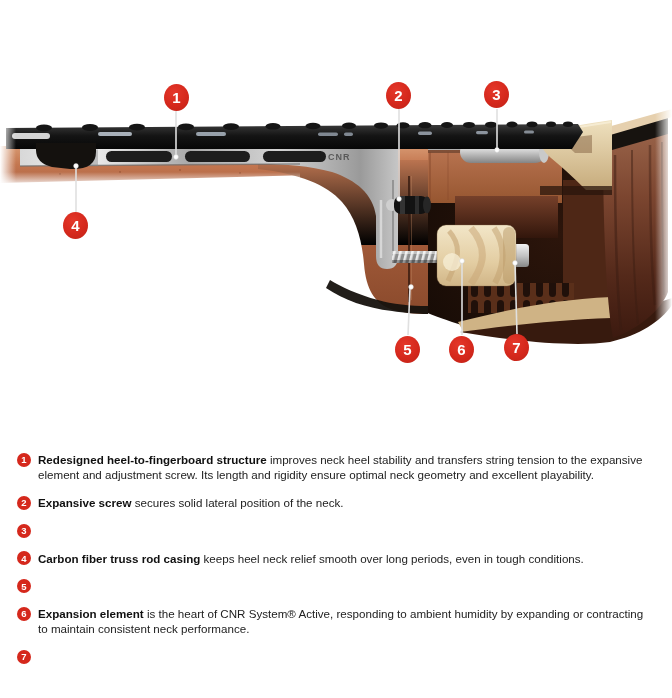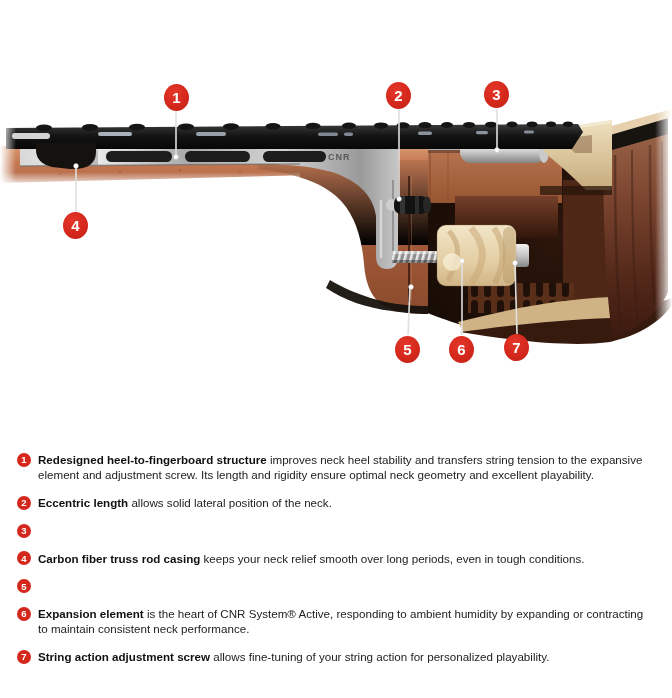--- a/index.html
+++ b/index.html
@@ -281,35 +281,34 @@
   <div class="callout" style="left:449px; top:336px;">6</div>
   <div class="callout" style="left:504px; top:334px;">7</div>
 
   <div class="legend">
     <div class="legend-item">
       <span class="bullet">1</span>
       <p><b>Redesigned heel-to-fingerboard structure</b><span> improves neck heel stability and transfers string tension to the expansive element and adjustment screw. Its length and rigidity ensure optimal neck geometry and excellent playability.</span></p>
     </div>
     <div class="legend-item">
       <span class="bullet">2</span>
-      <p><b>Eccentric length</b><span> allows solid lateral position of the neck.</span></p>
+      <p><b>Expansive screw</b><span> secures solid lateral position of the neck.</span></p>
     </div>
     <div class="legend-item">
       <span class="bullet">3</span>
     </div>
     <div class="legend-item">
       <span class="bullet">4</span>
-      <p><b>Carbon fiber truss rod casing</b><span> keeps your neck relief smooth over long periods, even in tough conditions.</span></p>
+      <p><b>Carbon fiber truss rod casing</b><span> keeps heel neck relief smooth over long periods, even in tough conditions.</span></p>
     </div>
     <div class="legend-item w-narrow">
       <span class="bullet">5</span>
     </div>
     <div class="legend-item">
       <span class="bullet">6</span>
       <p><b>Expansion element</b><span> is the heart of CNR System® Active, responding to ambient humidity by expanding or contracting to maintain consistent neck performance.</span></p>
     </div>
     <div class="legend-item">
       <span class="bullet">7</span>
-      <p><b>String action adjustment screw</b><span> allows fine-tuning of your string action for personalized playability.</span></p>
     </div>
   </div>
 
 </div>
 
 </body></html>

